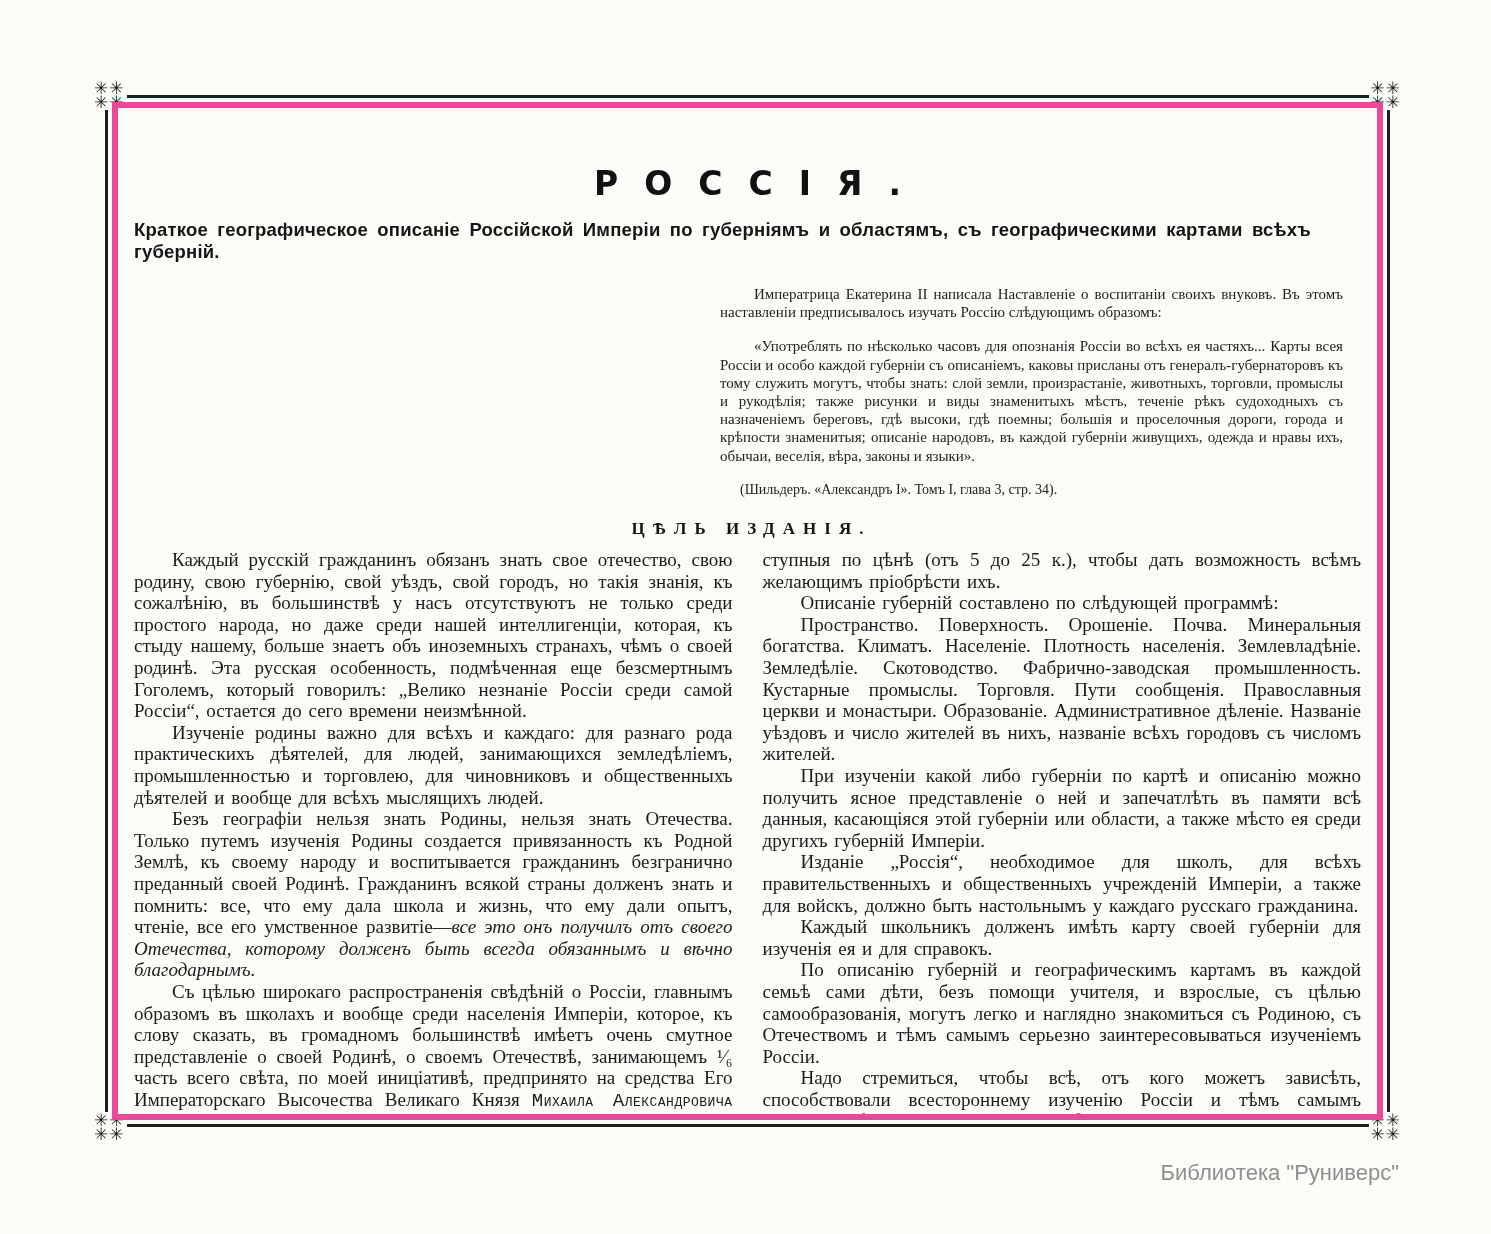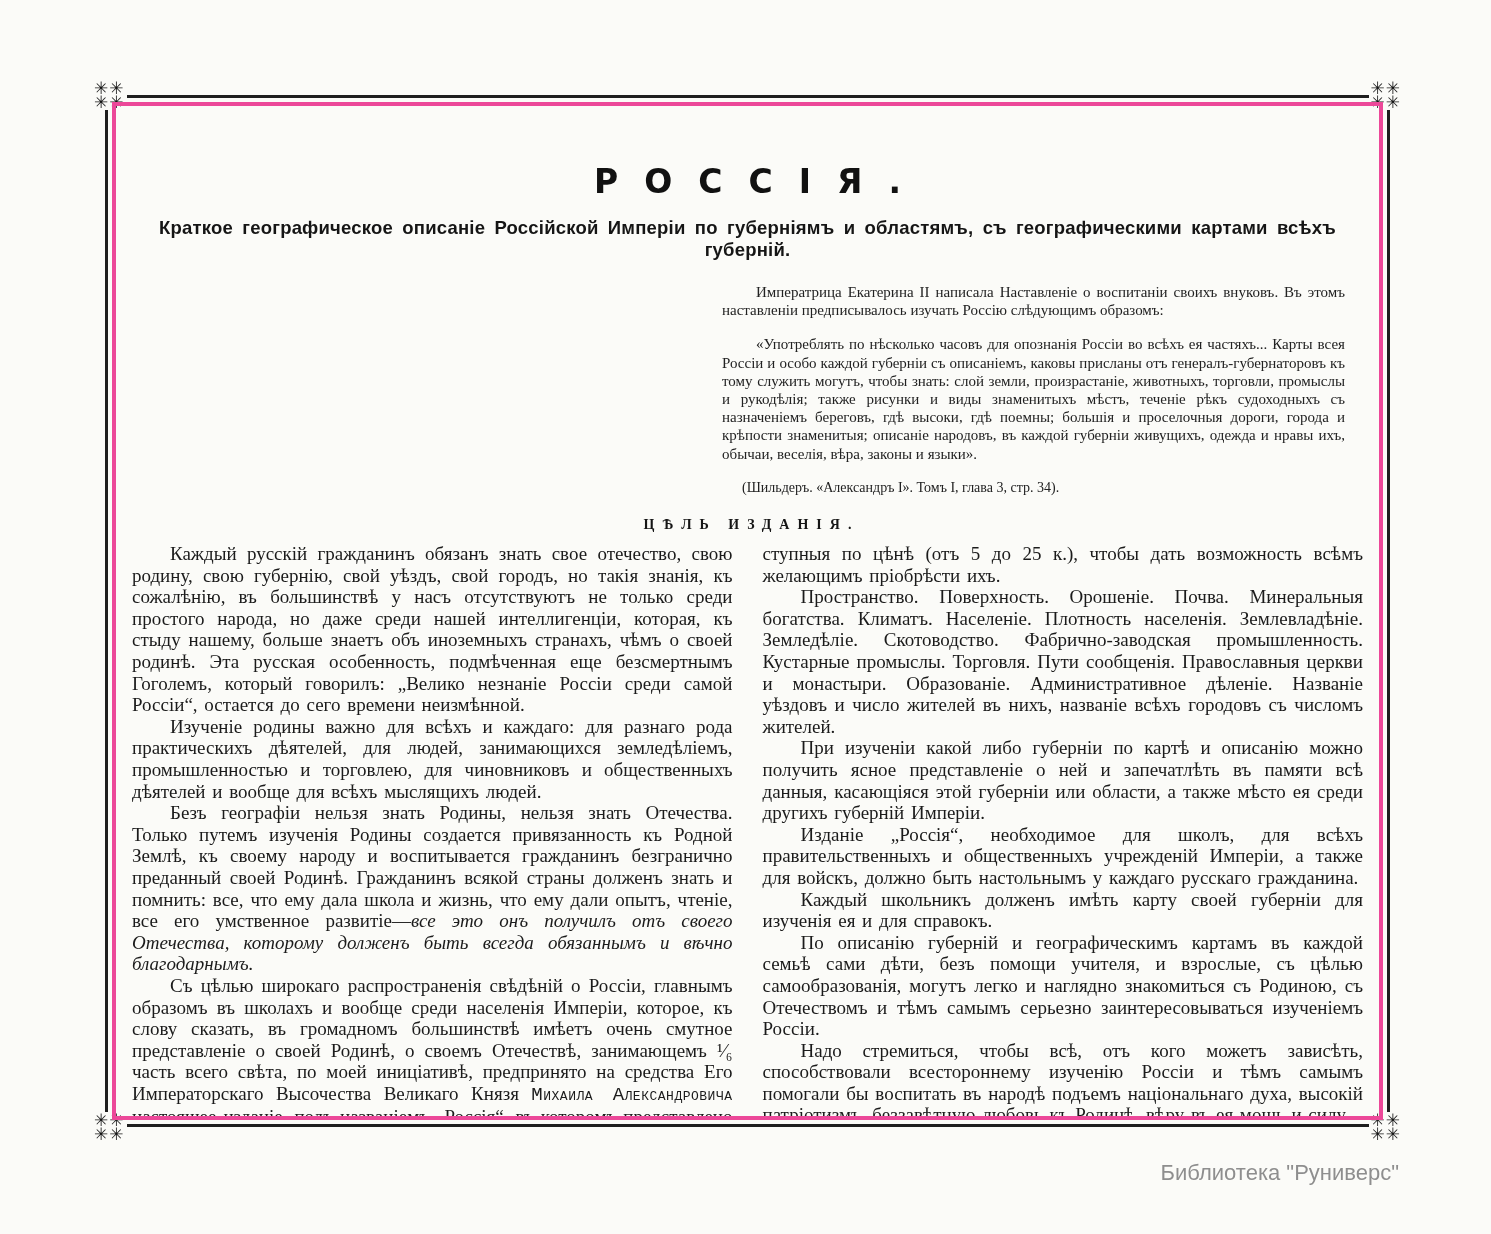--- a/index.html
+++ b/index.html
@@ -14,21 +14,21 @@
 
   
   .frame {
     position: absolute; left: 105px; top: 95px;
     width: 1285px; height: 1032px;
     border: 3px solid #1e1e1e;
     box-sizing: border-box;
   }
   .frame-inner {
     position: absolute; inset: 4px;
-    border: 4px solid #ec4899;
+    border: 6px solid #ec4899;
   }
   .corner {
     position: absolute;
     font-family: "DejaVu Sans", sans-serif;
     font-size: 17px; line-height: 14px;
     letter-spacing: 1px;
     color: #141414;
     background: #fbfbf8;
     padding: 1px 2px;
     text-align: center;
@@ -51,21 +51,20 @@
     text-align: center;
     font-family: "DejaVu Sans", sans-serif;
     font-weight: bold;
     font-size: 33px;
     letter-spacing: 26px;
     padding-left: 26px; 
     color: #111;
   }
   .subtitle {
     margin: 16px 0 0 0;
-    text-align: center;
     font-family: "Liberation Sans", sans-serif;
     font-weight: bold;
     font-size: 18.5px;
     letter-spacing: 0.2px;
     word-spacing: 4px;
     color: #151515;
   }
 
   .epigraph {
     width: 655px;
@@ -80,21 +79,21 @@
   .ep-attr {
     font-size: 14px;
     text-indent: 20px;
     margin-top: 2px !important;
     text-align: left;
   }
 
   .section-heading {
     margin: 20px 0 10px 0;
     text-align: center;
-    font-size: 14px;
+    font-size: 17px;
     font-weight: 600;
     letter-spacing: 8px;
     padding-left: 8px;
     color: #161616;
   }
 
   .columns {
     display: flex;
     gap: 30px;
     align-items: flex-start;
@@ -163,20 +162,21 @@
           <div class="col">
             <p>Каждый русскій гражданинъ обязанъ знать свое отечество, свою родину, свою губернію, свой уѣздъ, свой городъ, но такія знанія, къ сожалѣнію, въ большинствѣ у насъ отсутствуютъ не только среди простого народа, но даже среди нашей интеллигенціи, которая, къ стыду нашему, больше знаетъ объ иноземныхъ странахъ, чѣмъ о своей родинѣ. Эта русская особенность, подмѣченная еще безсмертнымъ Гоголемъ, который говорилъ: „Велико незнаніе Россіи среди самой Россіи“, остается до сего времени неизмѣнной.</p>
             <p>Изученіе родины важно для всѣхъ и каждаго: для разнаго рода практическихъ дѣятелей, для людей, занимающихся земледѣліемъ, промышленностью и торговлею, для чиновниковъ и общественныхъ дѣятелей и вообще для всѣхъ мыслящихъ людей.</p>
             <p><span>Безъ географіи нельзя знать Родины, нельзя знать Отечества. Только путемъ изученія Родины создается привязанность къ Родной Землѣ, къ своему народу и воспитывается гражданинъ безгранично преданный своей Родинѣ. Гражданинъ всякой страны долженъ знать и помнить: все, что ему дала школа и жизнь, что ему дали опытъ, чтеніе, все его умственное развитіе—</span><span class="ital">все это онъ получилъ отъ своего Отечества, которому долженъ быть всегда обязаннымъ и вѣчно благодарнымъ.</span></p>
             <p><span>Съ цѣлью широкаго распространенія свѣдѣній о Россіи, главнымъ образомъ въ школахъ и вообще среди населенія Имперіи, которое, къ слову сказать, въ громадномъ большинствѣ имѣетъ очень смутное представленіе о своей Родинѣ, о своемъ Отечествѣ, занимающемъ ¹⁄₆ часть всего свѣта, по моей иниціативѣ, предпринято на средства Его Императорскаго Высочества Великаго Князя </span><span class="smallcaps">Михаила Александровича</span><span> настоящее изданіе, подъ названіемъ „Россія“, въ которомъ представлено краткое описаніе всѣхъ губерній и областей Имперіи (100) съ географическими картами.</span></p>
 
           </div>
 
           <div class="col">
             <p class="noindent">ступныя по цѣнѣ (отъ 5 до 25 к.), чтобы дать возможность всѣмъ желающимъ пріобрѣсти ихъ.</p>
+            <p>Описаніе губерній составлено по слѣдующей программѣ:</p>
             <p>Пространство. Поверхность. Орошеніе. Почва. Минеральныя богатства. Климатъ. Населеніе. Плотность населенія. Землевладѣніе. Земледѣліе. Скотоводство. Фабрично-заводская промышленность. Кустарные промыслы. Торговля. Пути сообщенія. Православныя церкви и монастыри. Образованіе. Административное дѣленіе. Названіе уѣздовъ и число жителей въ нихъ, названіе всѣхъ городовъ съ числомъ жителей.</p>
             <p>При изученіи какой либо губерніи по картѣ и описанію можно получить ясное представленіе о ней и запечатлѣть въ памяти всѣ данныя, касающіяся этой губерніи или области, а также мѣсто ея среди другихъ губерній Имперіи.</p>
             <p>Изданіе „Россія“, необходимое для школъ, для всѣхъ правительственныхъ и общественныхъ учрежденій Имперіи, а также для войскъ, должно быть настольнымъ у каждаго русскаго гражданина.</p>
             <p>Каждый школьникъ долженъ имѣть карту своей губерніи для изученія ея и для справокъ.</p>
             <p>По описанію губерній и географическимъ картамъ въ каждой семьѣ сами дѣти, безъ помощи учителя, и взрослые, съ цѣлью самообразованія, могутъ легко и наглядно знакомиться съ Родиною, съ Отечествомъ и тѣмъ самымъ серьезно заинтересовываться изученіемъ Россіи.</p>
             <p>Надо стремиться, чтобы всѣ, отъ кого можетъ зависѣть, способствовали всестороннему изученію Россіи и тѣмъ самымъ помогали бы воспитать въ народѣ подъемъ національнаго духа, высокій патріотизмъ, беззавѣтную любовь къ Родинѣ, вѣру въ ея мощь и силу.</p>
 
           </div>
 
         </div>

